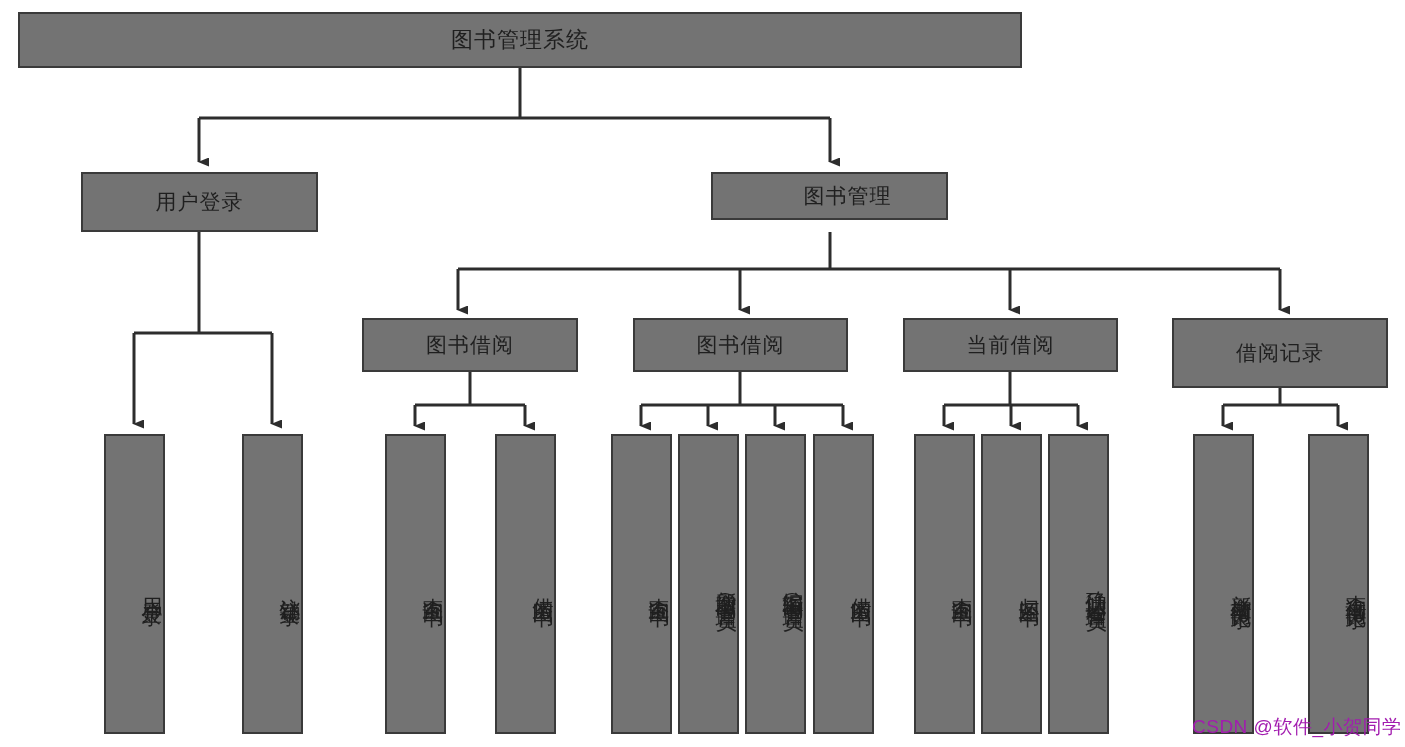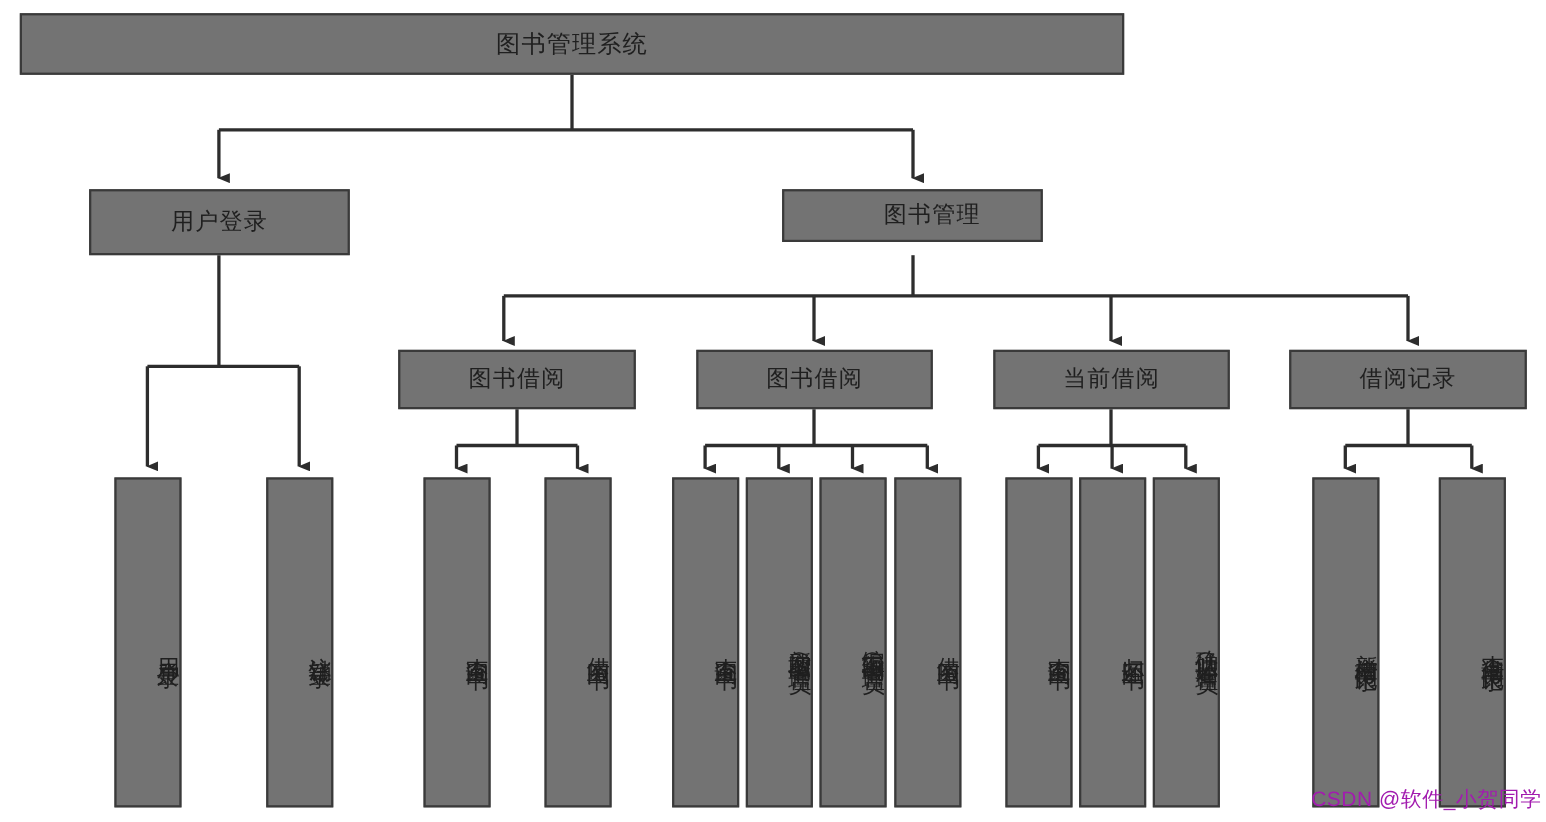--- a/index.html
+++ b/index.html
@@ -144,21 +144,21 @@
 
   <div class="node h" style="left:362px; top:318px; width:216px; height:54px;">
     <span>图书借阅</span>
   </div>
   <div class="node h" style="left:903px; top:318px; width:215px; height:54px;">
     <span>当前借阅</span>
   </div>
   <div class="node h" style="left:633px; top:318px; width:215px; height:54px;">
     <span>图书借阅</span>
   </div>
-  <div class="node h" style="left:1172px; top:318px; width:216px; height:54px;">
+  <div class="node h" style="left:1172px; top:318px; width:216px; height:70px;">
     <span>借阅记录</span>
   </div>
 
   <div class="node v mid" style="left:104px; top:434px; width:61px; height:300px;">
     <span class="vlabel">用户登录</span>
   </div>
   <div class="node v mid" style="left:242px; top:434px; width:61px; height:300px;">
     <span class="vlabel">注销登录</span>
   </div>
 

